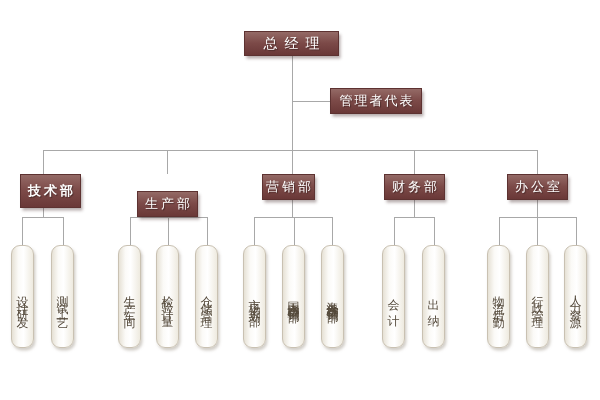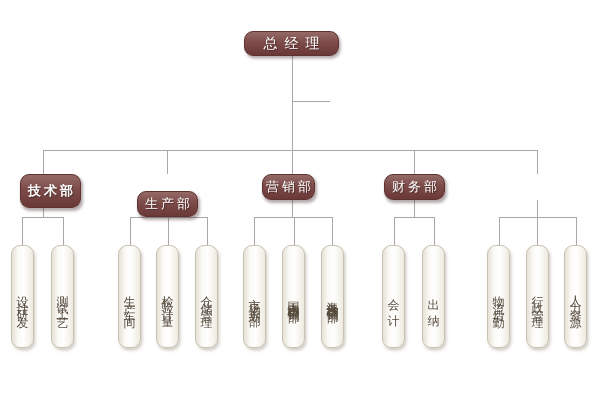--- a/index.html
+++ b/index.html
@@ -10,21 +10,21 @@
   }
   .stage{position:absolute;left:0;top:0;width:600px;height:400px;}
   
   .vl{position:absolute;width:1px;background:#a8a8a8;}
   .hl{position:absolute;height:1px;background:#a8a8a8;}
   
   .node{
     position:absolute;box-sizing:border-box;
     display:flex;align-items:center;justify-content:center;
     background:linear-gradient(to bottom,#946a66 0%,#7c4a48 48%,#6a3837 100%);
-    border:1px solid #5d3231;border-radius:9px;
+    border:1px solid #5d3231;border-radius:0;
     box-shadow:1.5px 2.5px 3px rgba(70,45,45,.40);
     color:#ffffff;font-size:13px;letter-spacing:3px;text-indent:3px;
     text-shadow:1px 1px 1px rgba(0,0,0,.38);
     white-space:nowrap;
   }
   .node.root{font-size:14px;letter-spacing:7px;text-indent:7px;}
   .node.staff{letter-spacing:2px;text-indent:2px;}
   
   .leaf{
     position:absolute;box-sizing:border-box;width:23px;height:103px;top:245px;
@@ -83,25 +83,27 @@
     <div class="vl" style="left:332px;top:217px;height:28px;"></div>
     <div class="vl" style="left:394px;top:217px;height:28px;"></div>
     <div class="vl" style="left:434px;top:217px;height:28px;"></div>
     <div class="vl" style="left:499px;top:217px;height:28px;"></div>
     <div class="vl" style="left:537px;top:217px;height:28px;"></div>
     <div class="vl" style="left:576px;top:217px;height:28px;"></div>
   </div>
 
   <div class="node root" style="left:244px;top:31px;width:95px;height:25px;">总经理</div>
 
+  <div class="node staff" style="left:330px;top:88px;width:92px;height:26px;">管理者代表</div>
 
   <div class="node" style="left:20px;top:174px;width:61px;height:34px;font-weight:bold;">技术部</div>
   <div class="node" style="left:137px;top:174px;width:61px;height:26px;margin-top:17px;">生产部</div>
   <div class="node" style="left:262px;top:174px;width:53px;height:26px;">营销部</div>
   <div class="node" style="left:384px;top:174px;width:61px;height:26px;">财务部</div>
+  <div class="node" style="left:507px;top:174px;width:61px;height:26px;">办公室</div>
 
   <div class="leaf len4" style="left:11px;">
     <span>设计研发</span>
     </div>
   <div class="leaf len4" style="left:51px;">
     <span>测试工艺</span>
     </div>
 
   <div class="leaf len4" style="left:118px;">
     <span>生产车间</span>

